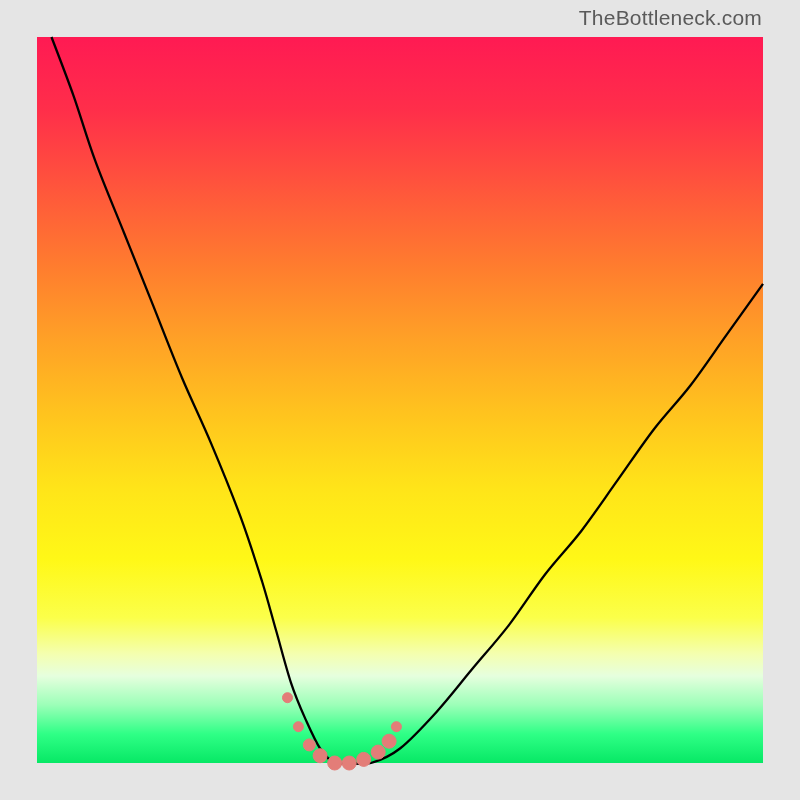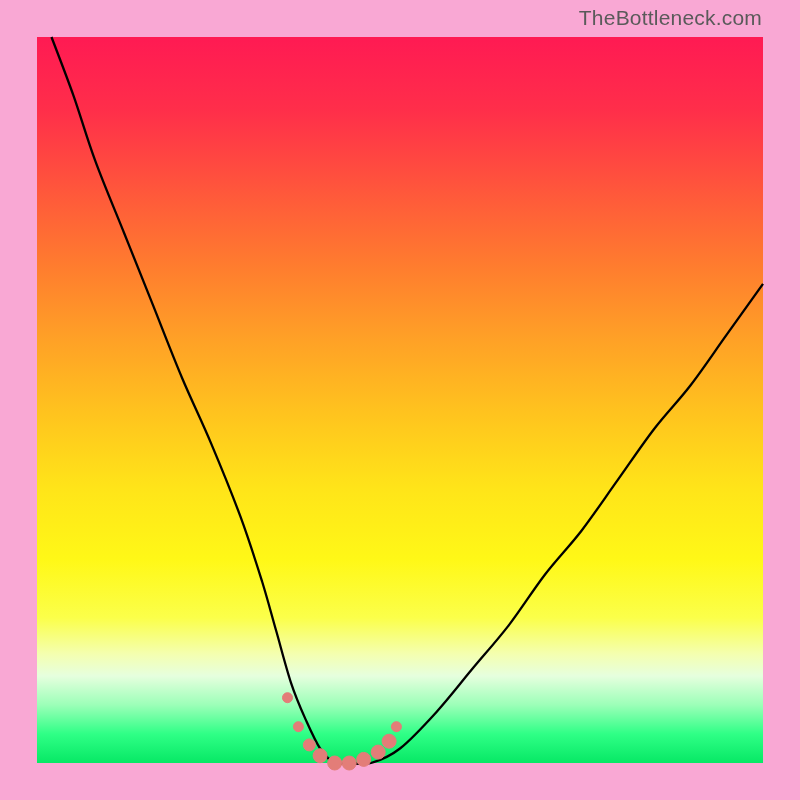--- a/index.html
+++ b/index.html
@@ -10,21 +10,21 @@
     background: #000;
     font-family: Arial, Helvetica, sans-serif;
     overflow: hidden;
   }
   .frame {
     position: absolute;
     left: 0;
     top: 0;
     width: 800px;
     height: 800px;
-    background: #f9a8d4;
+    background: #e5e5e5;
   }
   .plot-area {
     position: absolute;
     left: 37px;
     top: 37px;
     width: 726px;
     height: 726px;
     
     background: linear-gradient(
       to bottom,

